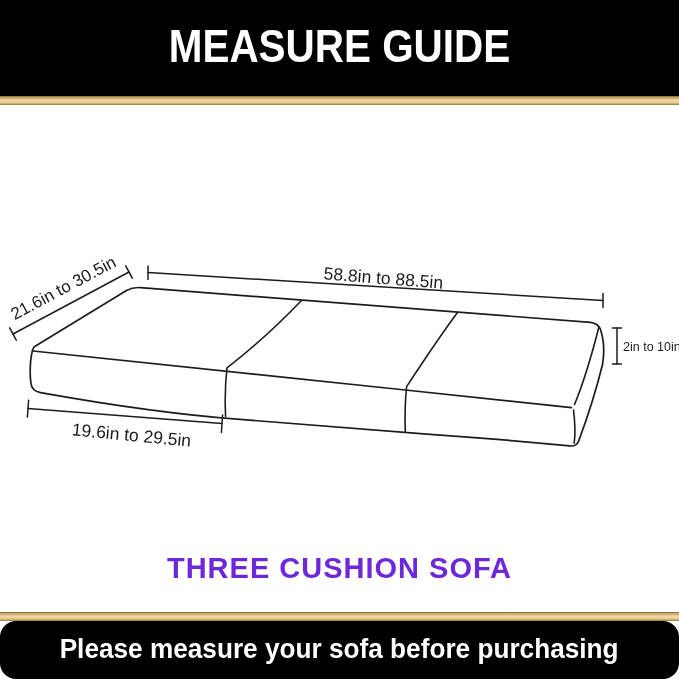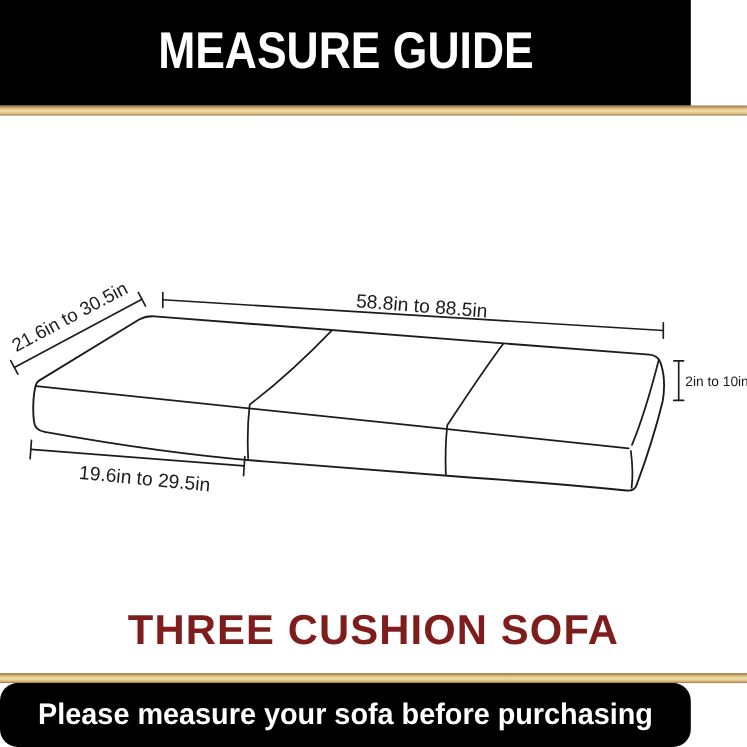--- a/index.html
+++ b/index.html
@@ -4,21 +4,21 @@
 <style>
   html, body { margin: 0; padding: 0; }
   body {
     width: 679px; height: 679px;
     position: relative;
     background: #ffffff;
     overflow: hidden;
     font-family: "Liberation Sans", "DejaVu Sans", sans-serif;
   }
   .banner {
-    position: absolute; left: 0; width: 628px;
+    position: absolute; left: 0; width: 679px;
     background: #000000;
     display: flex; align-items: center; justify-content: center;
   }
   .banner.top { top: 0; height: 96px; }
   .banner.bottom { top: 621px; height: 58px; border-radius: 16px; }
   .gold-stripe {
     position: absolute; left: 0; width: 679px; height: 9px;
     background: linear-gradient(180deg,
       #7e6233 0%, #c3a061 16%, #ecd39c 42%, #efd9a6 58%, #dcbd80 80%, #95763f 100%);
   }
@@ -37,22 +37,22 @@
     color: #ffffff;
     font-size: 27px;
     font-weight: 700;
     transform: scaleX(0.97);
     white-space: nowrap;
     margin-top: -2px;
   }
   .diagram-caption {
     position: absolute; left: 0; top: 552px; width: 679px;
     text-align: center;
-    color: #7f1d1d;
-    font-size: 38px;
+    color: #6d28d9;
+    font-size: 29px;
     font-weight: 800;
     letter-spacing: 1px;
     white-space: nowrap;
   }
   svg.diagram { position: absolute; left: 0; top: 0; }
   .outline { fill: #ffffff; stroke: #1c1c1c; stroke-width: 1.7; stroke-linejoin: round; stroke-linecap: round; }
   .edge    { fill: none;    stroke: #1c1c1c; stroke-width: 1.6; stroke-linejoin: round; stroke-linecap: round; }
   .dim     { fill: none;    stroke: #1c1c1c; stroke-width: 1.5; stroke-linecap: round; }
   .dim-label { fill: #1b1b1b; font-family: "Liberation Sans", "DejaVu Sans", sans-serif; }
 </style>

